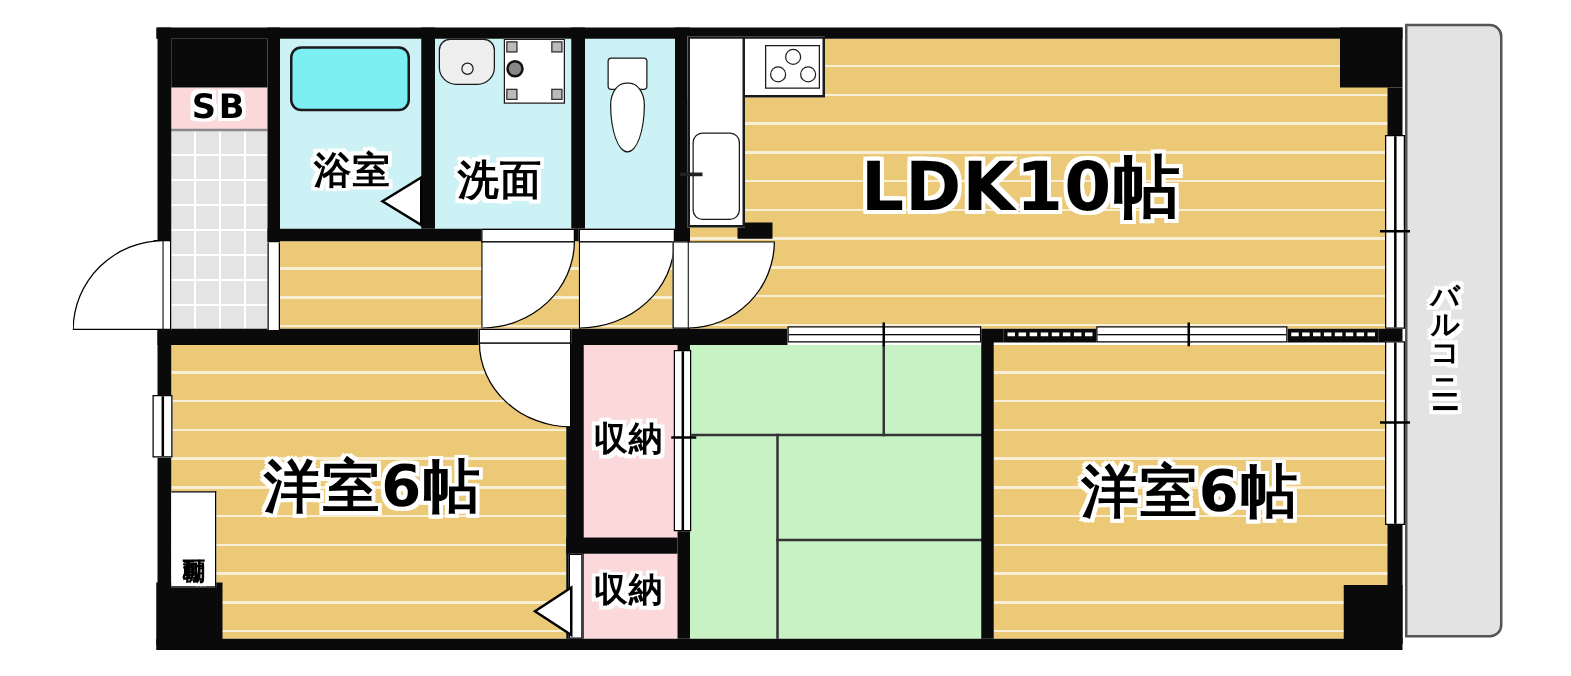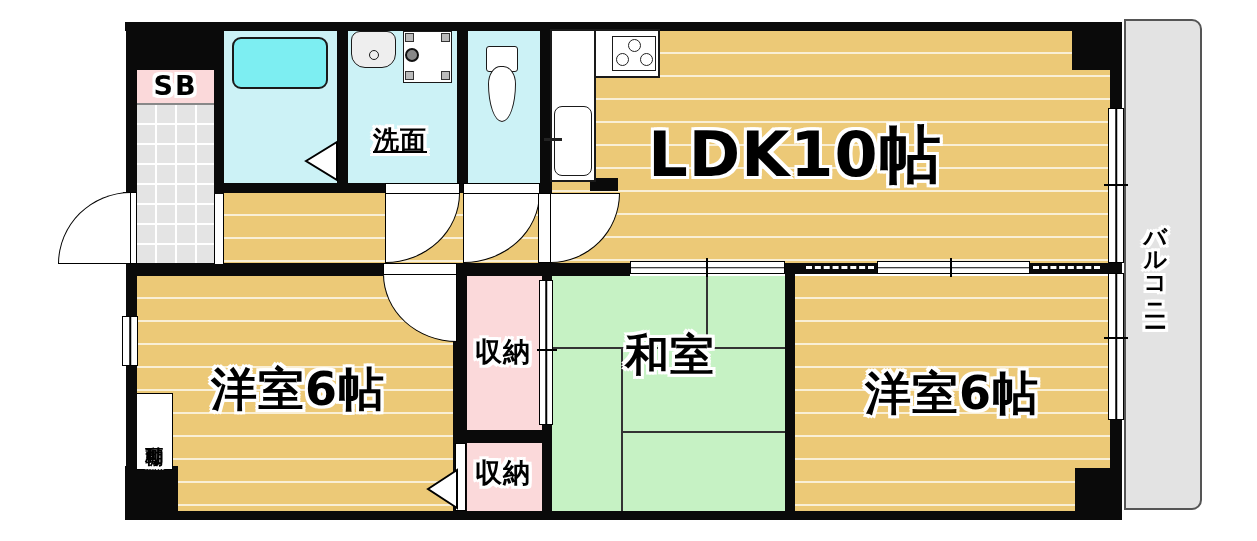--- a/index.html
+++ b/index.html
@@ -148,24 +148,24 @@
   <div class="fix" style="left:612px;top:36px;width:44px;height:35px;border-width:1.5px;"></div>
   <div class="abs" style="left:628px;top:39px;width:13px;height:13px;border:1.5px solid #222;border-radius:50%;background:#fff;"></div>
   <div class="abs" style="left:616px;top:53px;width:13px;height:13px;border:1.5px solid #222;border-radius:50%;background:#fff;"></div>
   <div class="abs" style="left:640px;top:53px;width:13px;height:13px;border:1.5px solid #222;border-radius:50%;background:#fff;"></div>
 
   <div class="fix" style="left:554px;top:106px;width:38px;height:70px;border-radius:8px;border-width:1.5px;"></div>
   <div class="abs" style="left:544px;top:138px;width:18px;height:3px;background:#222;"></div>
 
   <div class="abs" style="left:137px;top:393px;width:36px;height:77px;background:#fff;border:1.5px solid #000;border-left:none;"></div>
 
-  <div class="lbl" style="left:645px;top:120px;width:300px;font-size:62px;">LDK10帖</div>
+  <div class="lbl" style="left:645px;top:120px;width:300px;font-size:54px;text-align:right;">LDK10帖</div>
   <div class="lbl" style="left:148px;top:364px;width:300px;font-size:46px;">洋室6帖</div>
   <div class="lbl" style="left:802px;top:368px;width:300px;font-size:46px;">洋室6帖</div>
-  <div class="lbl" style="left:570px;top:330px;width:200px;font-size:44px;">和室</div>
-  <div class="lbl" style="left:340px;top:126px;width:120px;font-size:26px;text-decoration:underline;">洗面</div>
+  <div class="lbl" style="left:222px;top:120px;width:120px;font-size:30px;">浴室</div>
+  <div class="lbl" style="left:340px;top:126px;width:120px;font-size:33px;">洗面</div>
   <div class="lbl" style="left:137px;top:71px;width:77px;font-size:27px;letter-spacing:2px;">SB</div>
   <div class="lbl" style="left:443px;top:337px;width:120px;font-size:27px;">収納</div>
   <div class="lbl" style="left:443px;top:458px;width:120px;font-size:27px;">収納</div>
   <div class="lbl vert" style="left:1142px;top:190px;height:145px;font-size:23px;letter-spacing:0;">バルコニー</div>
   <div class="lbl vert" style="left:144px;top:398px;height:70px;font-size:18px;letter-spacing:0;">可動棚</div>
 
 </div>
 
 </body></html>

